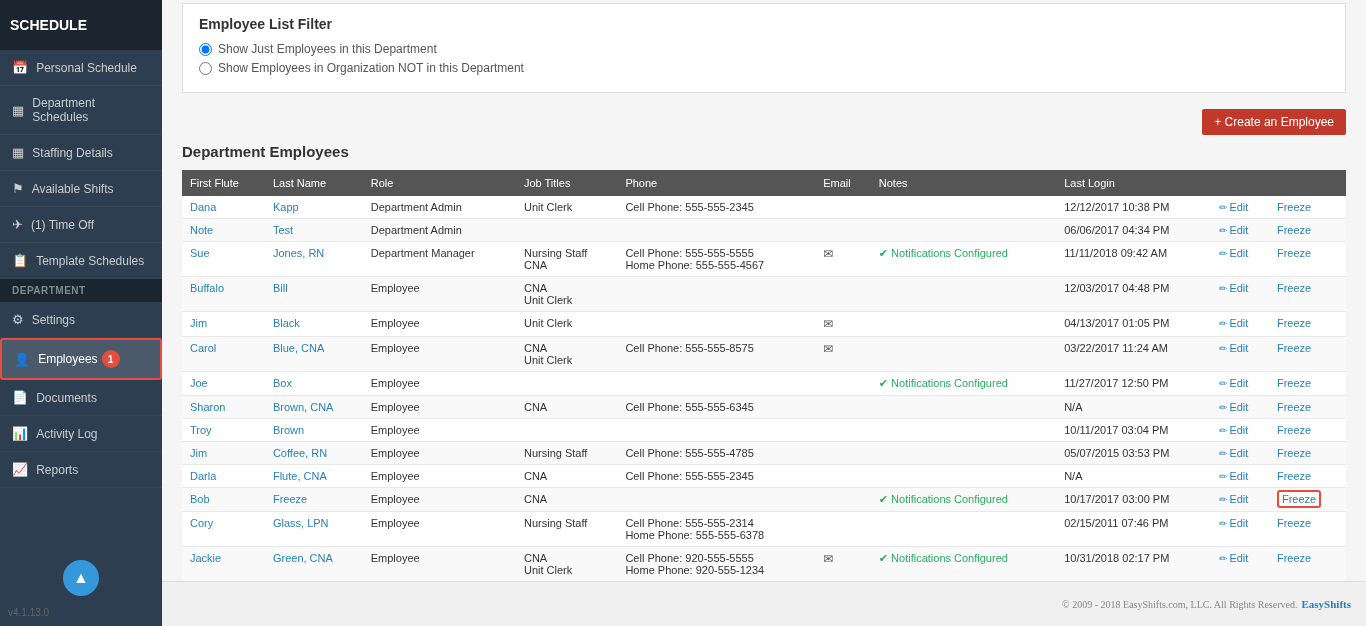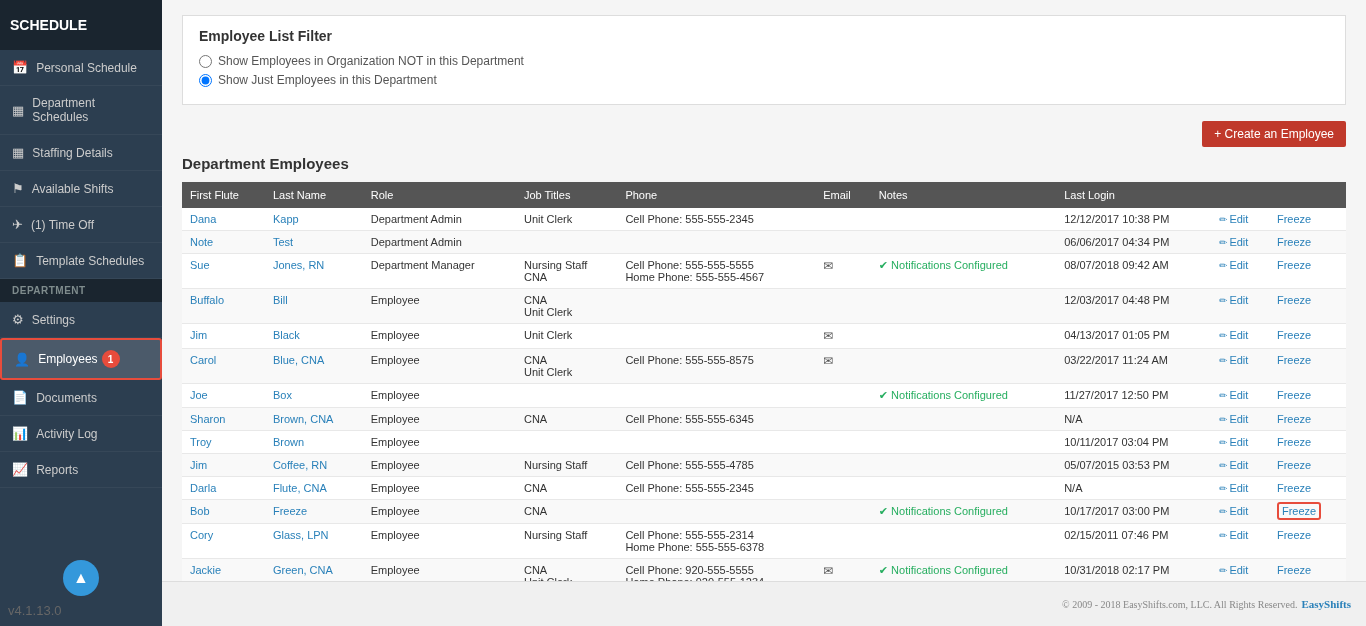--- a/index.html
+++ b/index.html
@@ -48,21 +48,21 @@
     }
     .sidebar-bottom {
       position: absolute;
       bottom: 30px;
       width: 100%;
     }
     .version-text {
       position: absolute;
       bottom: 8px;
       left: 8px;
-      font-size: 13px;
+      font-size: 10px;
       color: #666;
     }
     .scroll-top-btn {
       background: #3498db;
       color: #fff;
       border: none;
       border-radius: 50%;
       width: 36px;
       height: 36px;
       cursor: pointer;
@@ -77,21 +77,21 @@
     #main {
       flex: 1;
       display: flex;
       flex-direction: column;
       overflow: hidden;
       background: #f5f5f5;
     }
     .main-content {
       flex: 1;
       overflow-y: auto;
-      padding: 15px 20px;
+      padding: 3px 20px;
       border-radius: 12px;
     }
 
     
     .filter-section {
       background: #fff;
       border: 1px solid #ddd;
       padding: 12px 16px;
       margin-bottom: 16px;
     }
@@ -273,26 +273,26 @@
   </div>
   <div class="version-text">v4.1.13.0</div>
 </div>
 
 <div id="main">
   <div class="main-content">
 
     <div class="filter-section">
       <div class="filter-title">Employee List Filter</div>
       <label class="radio-option">
+        <input type="radio" name="filter" checked="" style="">
+        <span>Show Just Employees in this Department</span>
+      </label>
+      <label class="radio-option">
         <input type="radio" name="filter" style="">
         <span>Show Employees in Organization NOT in this Department</span>
-      </label>
-      <label class="radio-option">
-        <input type="radio" name="filter" checked="" style="">
-        <span>Show Just Employees in this Department</span>
       </label>
     </div>
 
     <div>
       <div class="section-top">
         <button class="create-btn">+ Create an Employee</button>
       </div>
       <div class="section-header">Department Employees</div>
 
       <table>
@@ -336,21 +336,21 @@
       <td><a class="freeze-link">Freeze</a></td>
     </tr>
             <tr>
       <td><span class="link-text">Sue</span></td>
       <td><span class="link-text">Jones, RN</span></td>
       <td>Department Manager</td>
       <td>Nursing Staff<br>CNA</td>
       <td>Cell Phone: 555-555-5555<br>Home Phone: 555-555-4567</td>
       <td><span class="email-icon">✉</span></td>
       <td><span class="notif-configured">✔ Notifications Configured</span></td>
-      <td>08/07/2018 09:42 AM</td>
+      <td>11/11/2018 09:42 AM</td>
       <td><span class="pencil-icon">✏</span><a class="edit-link">Edit</a></td>
       <td><a class="freeze-link">Freeze</a></td>
     </tr>
             <tr>
       <td><span class="link-text">Buffalo</span></td>
       <td><span class="link-text">Bill</span></td>
       <td>Employee</td>
       <td>CNA<br>Unit Clerk</td>
       <td></td>
       <td></td>

